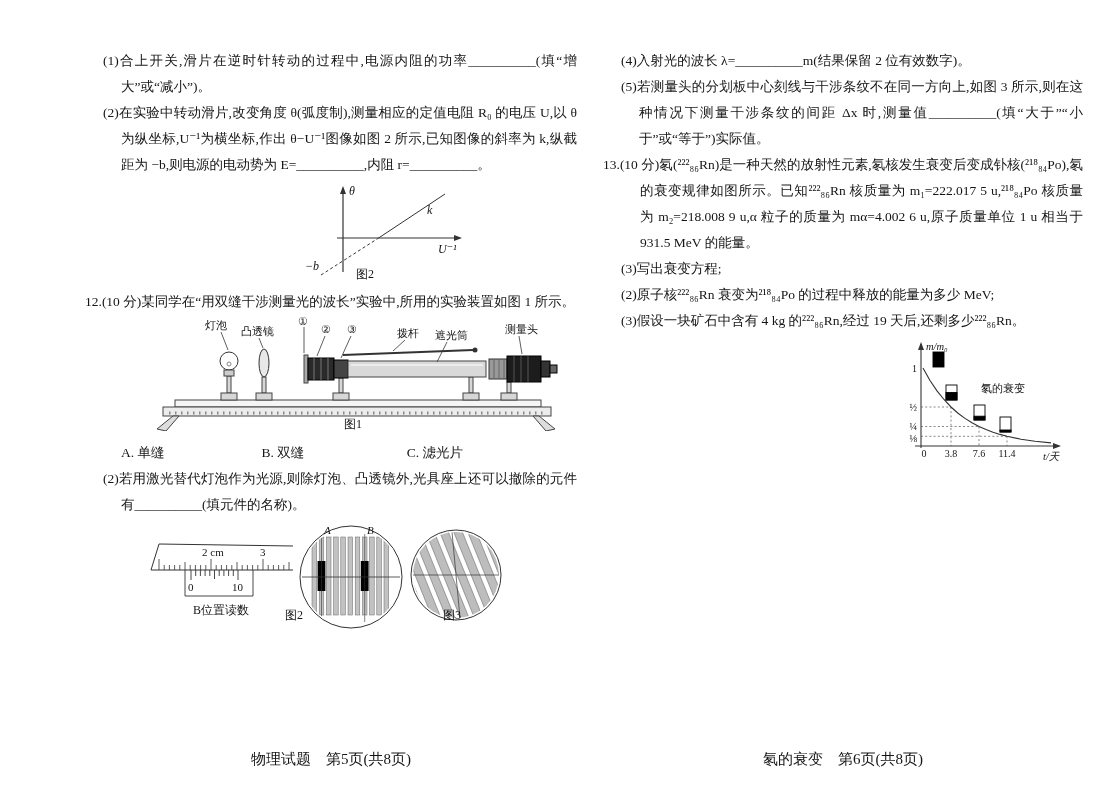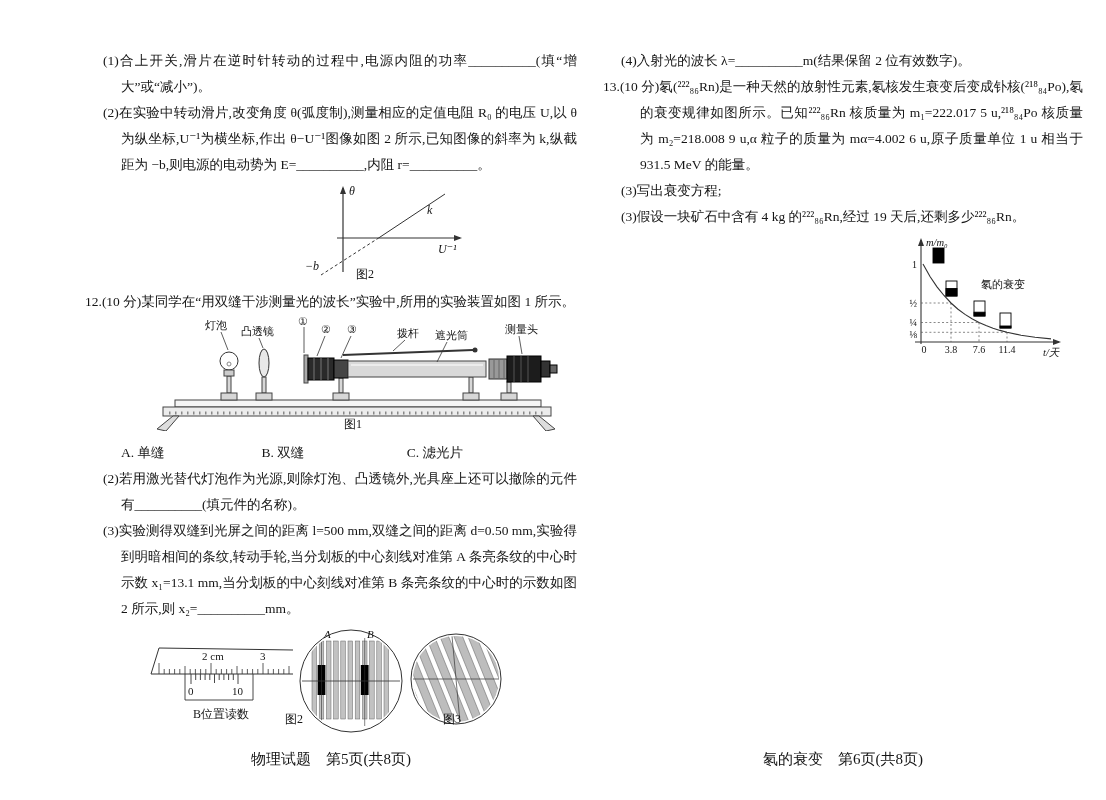--- a/index.html
+++ b/index.html
@@ -140,21 +140,20 @@
     </div>
 
 
     <div class="opts">
       <span class="opt-a">A. 单缝</span>
       <span class="opt-b">B. 双缝</span>
       <span class="opt-c">C. 滤光片</span>
     </div>
 
     <div class="para hang">(2)若用激光替代灯泡作为光源,则除灯泡、凸透镜外,光具座上还可以撤除的元件有__________(填元件的名称)。</div>
-    <div class="para hang">(3)实验测得双缝到光屏之间的距离 l=500 mm,双缝之间的距离 d=0.50 mm,实验得到明暗相间的条纹,转动手轮,当分划板的中心刻线对准第 A 条亮条纹的中心时示数 x₁=13.1 mm,当分划板的中心刻线对准第 B 条亮条纹的中心时的示数如图 2 所示,则 x₂=__________mm。</div>
 
     <div class="figrow">
 
       <svg class="abs" style="left:60px;top:8px;" width="152" height="90" viewBox="0 0 152 90">
         <line x1="14" y1="14" x2="6" y2="40" stroke="#333"></line>
         <line x1="14" y1="14" x2="148" y2="16" stroke="#333"></line>
         <line x1="6" y1="40" x2="148" y2="40" stroke="#333"></line>
         <g stroke="#333" stroke-width="0.8">
           <line x1="14" y1="40" x2="14" y2="29"></line>
           <line x1="19.2" y1="40" x2="19.2" y2="35"></line>
@@ -258,23 +257,25 @@
           <line x1="45" y1="6" x2="53" y2="92" stroke="#333" stroke-width="0.7"></line>
         </g>
       </svg>
       <div class="figcap" style="left:358px;top:80px;">图3</div>
     </div>
   </div>
 
   <div class="col" id="col6">
 
     <div class="para hang">(4)入射光的波长 λ=__________m(结果保留 2 位有效数字)。</div>
+    <div class="para hang">(5)若测量头的分划板中心刻线与干涉条纹不在同一方向上,如图 3 所示,则在这种情况下测量干涉条纹的间距 Δx 时,测量值__________(填“大于”“小于”或“等于”)实际值。</div>
 
     <div class="para stem">13.(10 分)氡(²²²₈₆Rn)是一种天然的放射性元素,氡核发生衰变后变成钋核(²¹⁸₈₄Po),氡的衰变规律如图所示。已知²²²₈₆Rn 核质量为 m₁=222.017 5 u,²¹⁸₈₄Po 核质量为 m₂=218.008 9 u,α 粒子的质量为 mα=4.002 6 u,原子质量单位 1 u 相当于 931.5 MeV 的能量。</div>
     <div class="para sub">(3)写出衰变方程;</div>
+    <div class="para sub">(2)原子核²²²₈₆Rn 衰变为²¹⁸₈₄Po 的过程中释放的能量为多少 MeV;</div>
     <div class="para sub">(3)假设一块矿石中含有 4 kg 的²²²₈₆Rn,经过 19 天后,还剩多少²²²₈₆Rn。</div>
 
     <div class="decaywrap figblock">
       <svg width="175" height="128" viewBox="0 0 175 128">
         <g stroke="#333" stroke-width="1.1" fill="none">
           <line x1="28" y1="8" x2="28" y2="112"></line>
           <line x1="22" y1="110" x2="166" y2="110"></line>
         </g>
         <polygon points="25,14 28,6 31,14" fill="#333"></polygon>
         <polygon points="160,107 168,110 160,113" fill="#333"></polygon>

